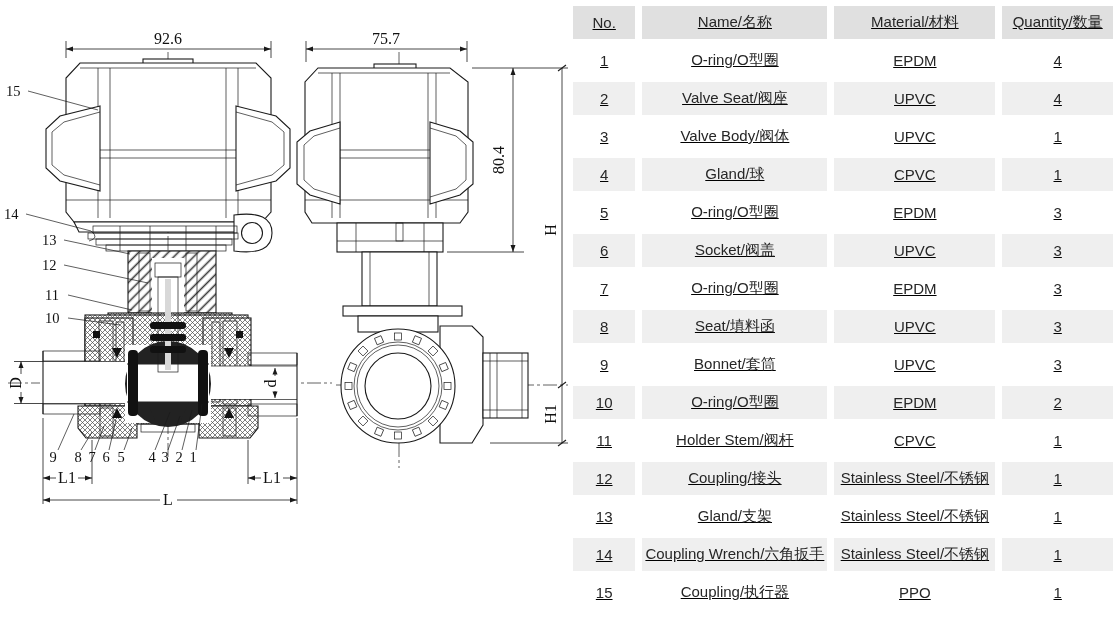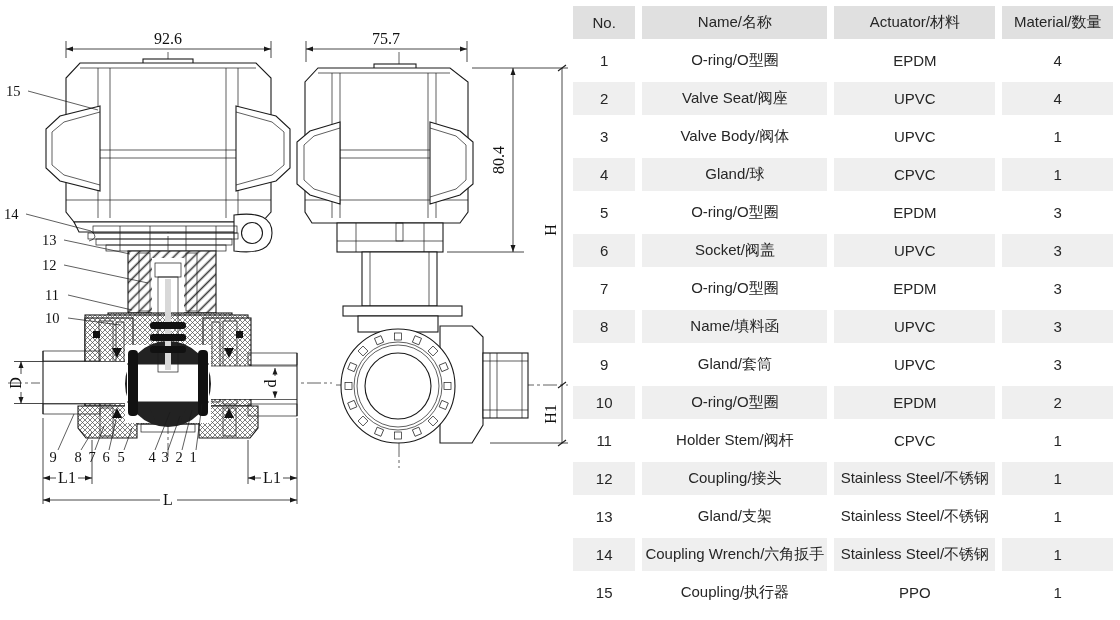--- a/index.html
+++ b/index.html
@@ -11,21 +11,21 @@
   
   .ln{stroke:#1a1a1a;stroke-width:1.1;}
   .tn{stroke:#1a1a1a;stroke-width:0.7;fill:none;}
   .cl{stroke:#3a3a3a;stroke-width:0.8;stroke-dasharray:14 3 3 3;fill:none;}
   .diml{stroke:#1a1a1a;stroke-width:0.8;fill:none;}
   .arr{fill:#1a1a1a;stroke:none;}
   .dimtext{font-family:"Liberation Serif","DejaVu Serif",serif;font-size:16px;fill:#111;}
   .callout{font-family:"Liberation Serif","DejaVu Serif",serif;font-size:14.5px;fill:#111;}
   
   .table-wrap{position:absolute;left:566px;top:1px;width:554px;}
-  table.parts{border-collapse:separate;border-spacing:7px 5px;table-layout:fixed;width:100%;}
+  table.parts{border-collapse:separate;border-spacing:7px 5px;table-layout:fixed;width:100%;text-decoration:underline;}
   table.parts th,table.parts td{
     height:33px;padding:0 2px;text-align:center;vertical-align:middle;
     font-size:15px;font-weight:400;color:#262626;white-space:nowrap;overflow:hidden;
   }
   table.parts th{background:var(--header-bg,#e0e0e0);}
   table.parts tr.alt td{background:var(--alt-bg,#efefef);}
   col.c-no{width:62px;} col.c-name{width:184px;} col.c-mat{width:160px;} col.c-qty{width:110px;}
 </style>
 </head>
 <body>
@@ -352,22 +352,22 @@
     <colgroup>
       <col class="c-no">
         <col class="c-name">
         <col class="c-mat">
         <col class="c-qty">
     </colgroup>
     <thead>
       <tr>
         <th>No.</th>
         <th>Name/名称</th>
-        <th>Actuator/材料</th>
-        <th>Material/数量</th>
+        <th>Material/材料</th>
+        <th>Quantity/数量</th>
       </tr>
     </thead>
     <tbody>
         <tr>
     <td>1</td>
     <td>O-ring/O型圈</td>
     <td>EPDM</td>
     <td>4</td>
   </tr>
         <tr class="alt">
@@ -401,27 +401,27 @@
     <td>3</td>
   </tr>
         <tr>
     <td>7</td>
     <td>O-ring/O型圈</td>
     <td>EPDM</td>
     <td>3</td>
   </tr>
         <tr class="alt">
     <td>8</td>
-    <td>Name/填料函</td>
+    <td>Seat/填料函</td>
     <td>UPVC</td>
     <td>3</td>
   </tr>
         <tr>
     <td>9</td>
-    <td>Gland/套筒</td>
+    <td>Bonnet/套筒</td>
     <td>UPVC</td>
     <td>3</td>
   </tr>
         <tr class="alt">
     <td>10</td>
     <td>O-ring/O型圈</td>
     <td>EPDM</td>
     <td>2</td>
   </tr>
         <tr>

